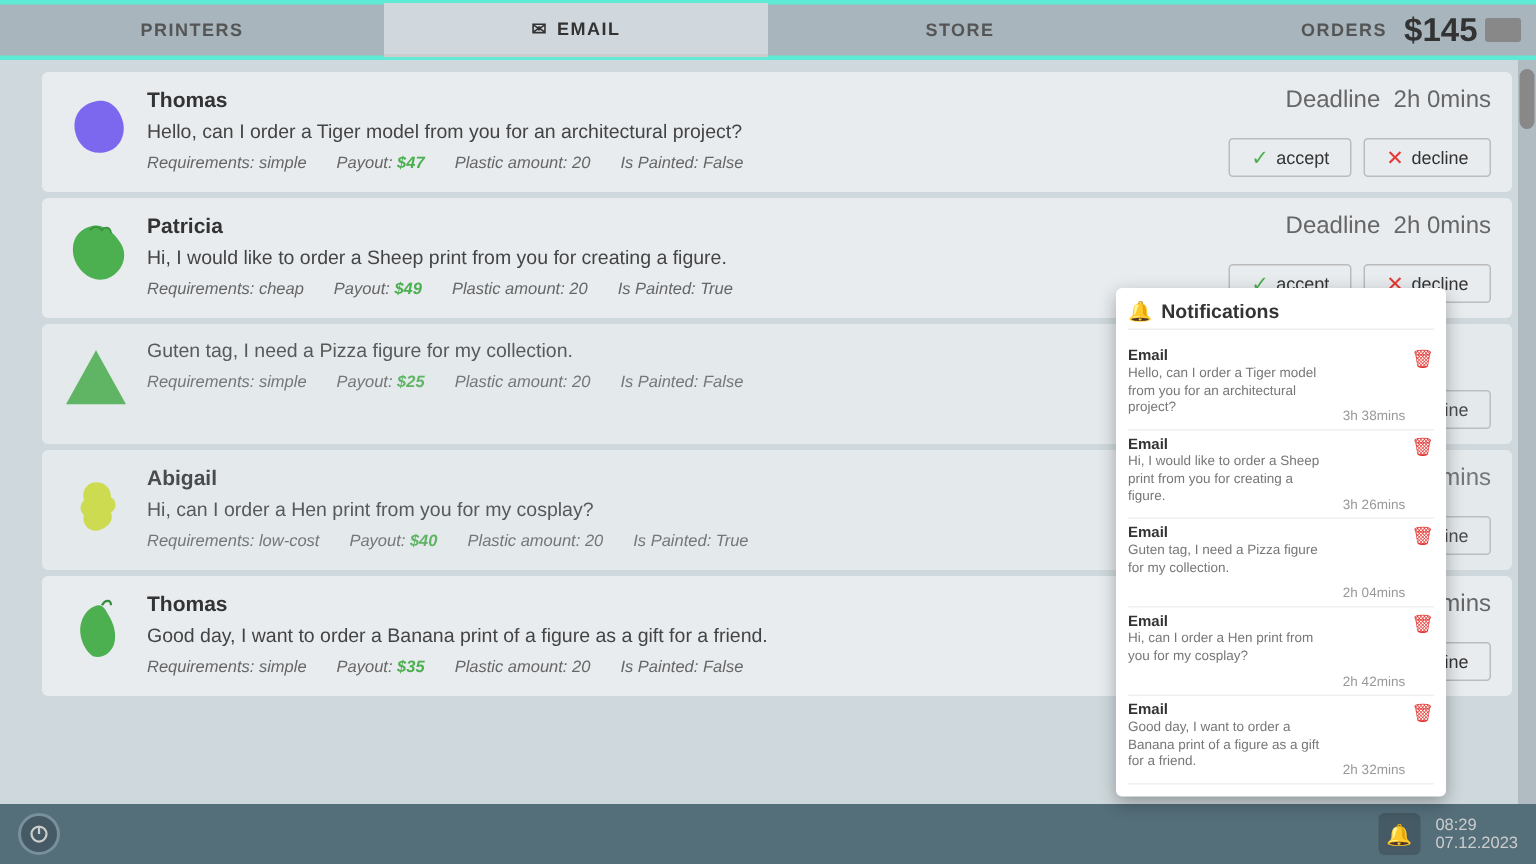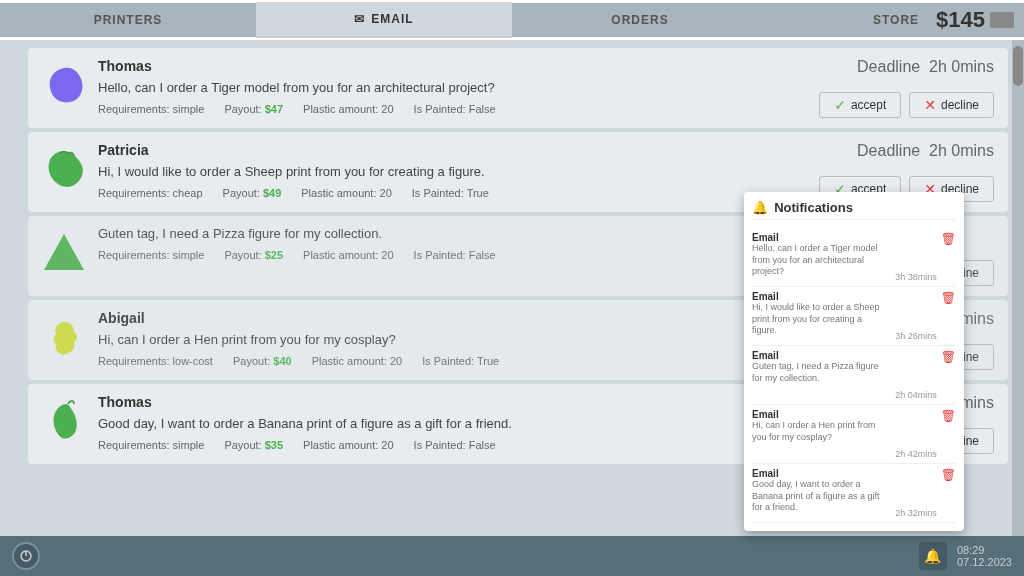--- a/index.html
+++ b/index.html
@@ -10,21 +10,21 @@
       background: #b0bec5;
       overflow: hidden;
       position: relative;
     }
 
     
     .top-nav {
       display: flex;
       align-items: center;
       height: 40px;
-      background: #ffffff;
+      background: #5eead4;
       position: relative;
     }
     .nav-tab {
       flex: 1;
       text-align: center;
       padding: 10px 0;
       font-size: 12px;
       font-weight: bold;
       color: #555;
       cursor: pointer;
@@ -120,20 +120,21 @@
       color: #444;
       margin-bottom: 8px;
     }
 
     .email-details {
       display: flex;
       align-items: center;
       gap: 20px;
       font-size: 11px;
       color: #666;
+      font-style: italic;
     }
 
     .payout-amount {
       color: #4caf50;
       font-weight: bold;
     }
 
     .action-buttons {
       display: flex;
       gap: 8px;
@@ -319,22 +320,22 @@
   </style>
 </head>
 <body>
 
 <div class="top-nav">
   <div class="nav-tab">PRINTERS</div>
   <div class="nav-tab active" style="display:flex;align-items:center;justify-content:center;gap:6px;">
     <span>✉</span>
     <span>EMAIL</span>
   </div>
+  <div class="nav-tab">STORE</div>
   <div class="nav-tab">ORDERS</div>
-  <div class="nav-tab">STORE</div>
   <div class="balance">
     <span>$145</span>
     <span class="card-icon"></span>
   </div>
 </div>
 
 <div class="main-area">
   <div class="email-list">
 
     <div class="email-item-wrapper">

